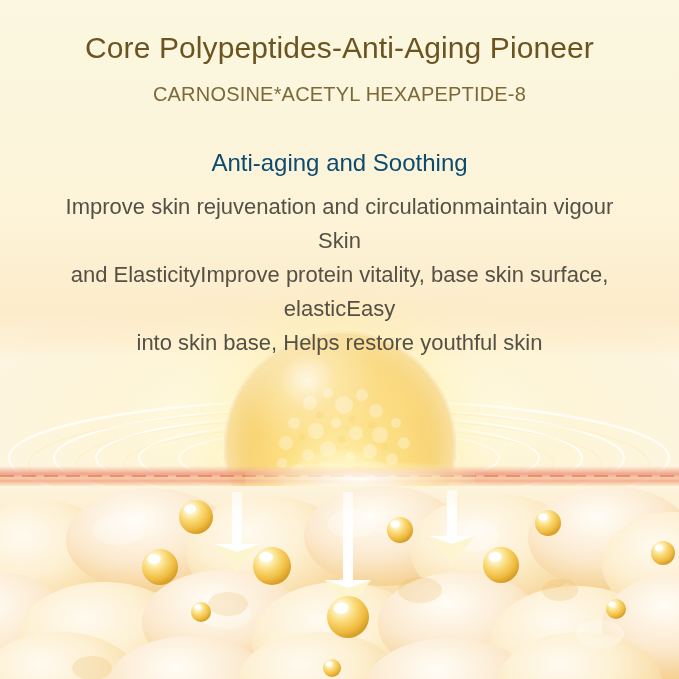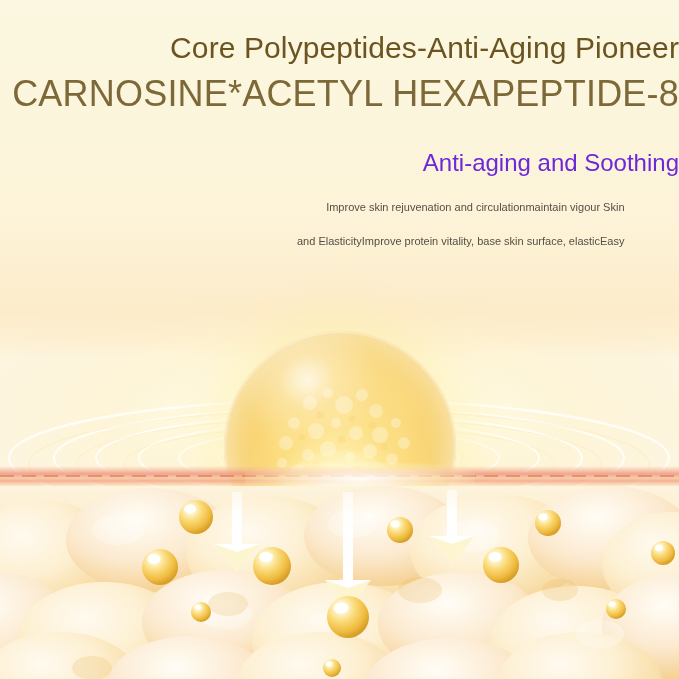--- a/index.html
+++ b/index.html
@@ -167,50 +167,50 @@
     left:0; top:0; width:100%; height:100%;
     border-radius:50%;
     box-shadow: inset 0 0 0 2px rgba(255,255,255,0.30);
     pointer-events:none;
   }
 
   
   .text-wrap {
     position: relative;
     z-index: 6;
-    text-align: right;
+    text-align: center;
     padding-top: 28px;
   }
   .title-main {
     font-size: 30px;
     line-height: 40px;
     color: #6b5420;
     letter-spacing: 0.1px;
     margin: 0;
     font-weight: 400;
   }
   .title-sub {
-    font-size: 36px;
+    font-size: 20px;
     line-height: 40px;
     color: #7d6838;
     letter-spacing: 0.2px;
     margin: 6px 0 0 0;
     font-weight: 400;
   }
   .headline {
     font-size: 24px;
     line-height: 30px;
-    color: #6d28d9;
+    color: #0c4a6e;
     margin: 34px 0 0 0;
     font-weight: 400;
   }
   .body-copy {
     margin: 12px auto 0 auto;
     width: 570px;
-    font-size: 11px;
+    font-size: 22px;
     line-height: 34px;
     color: #555046;
     font-weight: 400;
   }
 
   
   .fx { position:absolute; left:0; top:0; width:679px; height:679px; pointer-events:none; z-index:5;}
 </style>
 </head>
 <body>
@@ -427,16 +427,17 @@
     </svg>
   </div>
 
   <div class="text-wrap">
     <h1 class="title-main">Core Polypeptides-Anti-Aging Pioneer</h1>
     <h2 class="title-sub">CARNOSINE*ACETYL HEXAPEPTIDE-8</h2>
     <h3 class="headline">Anti-aging and Soothing</h3>
     <div class="body-copy">
       <div>Improve skin rejuvenation and circulationmaintain vigour Skin</div>
       <div>and ElasticityImprove protein vitality, base skin surface, elasticEasy</div>
+      <div>into skin base, Helps restore youthful skin</div>
     </div>
   </div>
 
 </div>
 
 </body></html>

